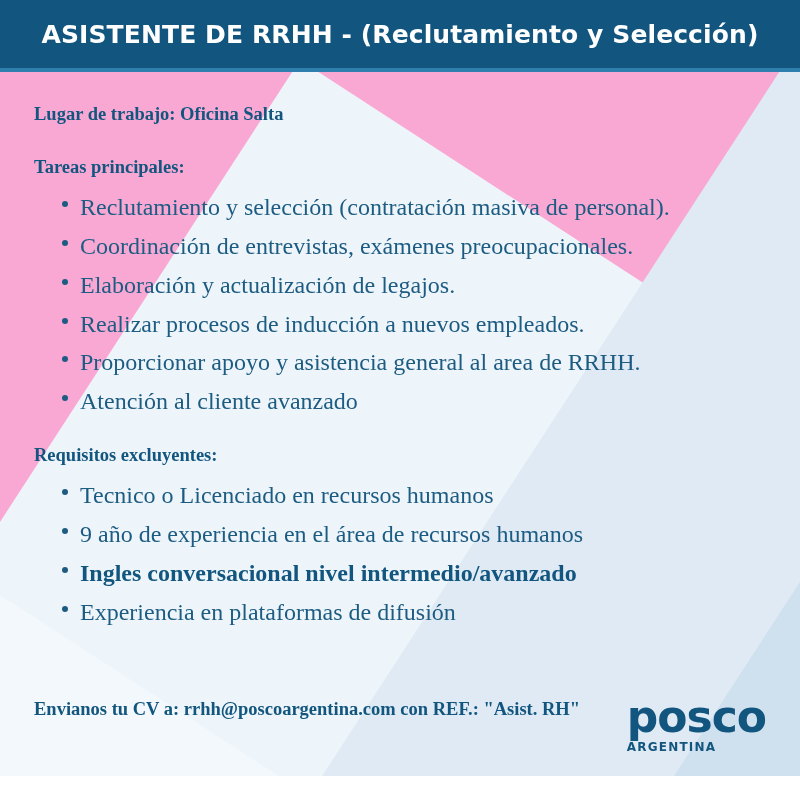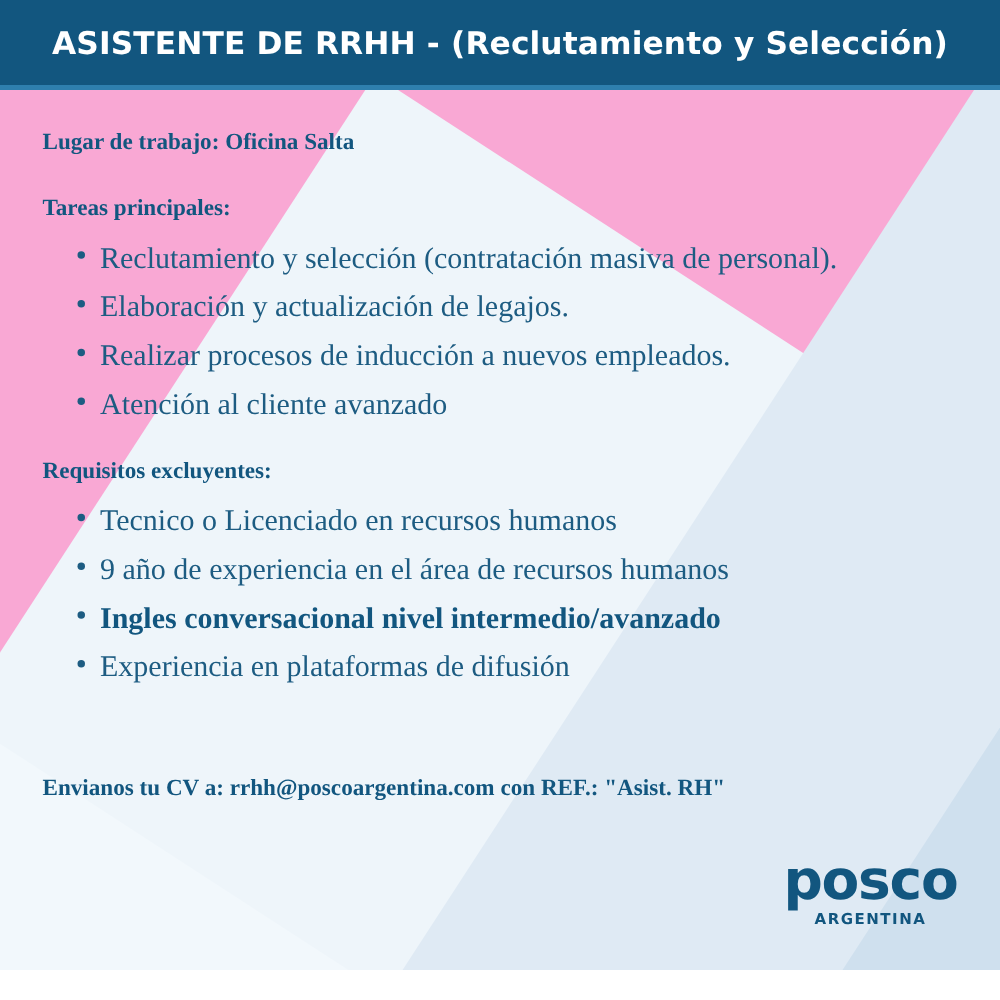--- a/index.html
+++ b/index.html
@@ -137,23 +137,23 @@
     color: #12567f;
     font-size: 18.5px;
     font-weight: bold;
     margin-top: 39px;
   }
 
   
   .logo {
     position: absolute;
     right: 34px;
-    bottom: 34px;
+    bottom: 22px;
     z-index: 3;
-    text-align: center;
+    text-align: left;
     margin-top: 38px;
   }
   .logo-main {
     color: #12567f;
     font-size: 44px;
     font-weight: bold;
     line-height: 0.95;
     letter-spacing: -1px;
   }
   .logo-sub {
@@ -184,22 +184,24 @@
 
   <div class="content">
 
     <div class="section-heading">Lugar de trabajo: Oficina Salta</div>
 
     <div class="gap-lg"></div>
 
     <div class="section-heading">Tareas principales:</div>
     <ul class="bullets">
       <li>Reclutamiento y selección (contratación masiva de personal).</li>
+      <li>Coordinación de entrevistas, exámenes preocupacionales.</li>
       <li>Elaboración y actualización de legajos.</li>
       <li>Realizar procesos de inducción a nuevos empleados.</li>
+      <li>Proporcionar apoyo y asistencia general al area de RRHH.</li>
       <li>Atención al cliente avanzado</li>
     </ul>
 
     <div class="gap-md"></div>
 
     <div class="section-heading">Requisitos excluyentes:</div>
     <ul class="bullets">
       <li>Tecnico o Licenciado en recursos humanos</li>
       <li>9 año de experiencia en el área de recursos humanos</li>
       <li class="strong">Ingles conversacional nivel intermedio/avanzado</li>

